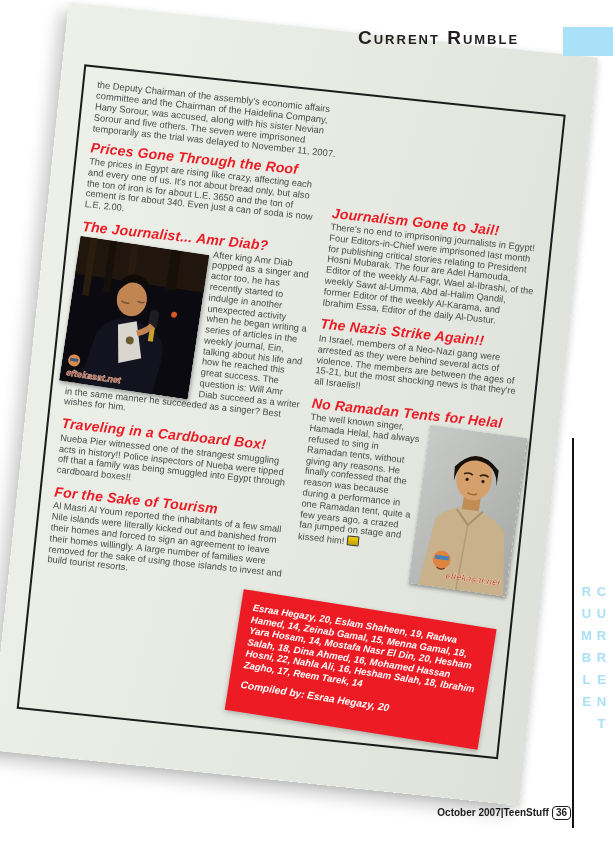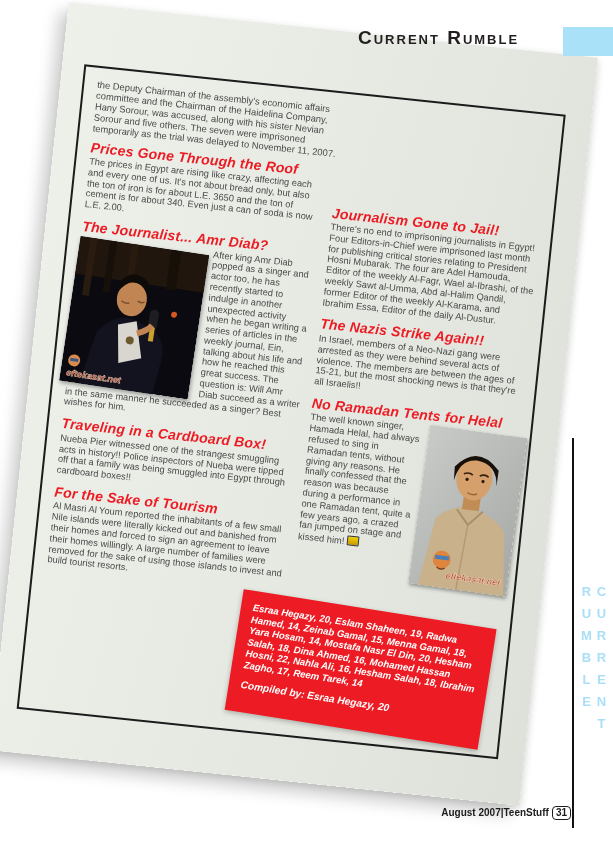--- a/index.html
+++ b/index.html
@@ -87,21 +87,21 @@
   .redbox .compiled{font-size:10.2px;margin:8px 0 0 0;}
 </style>
 </head>
 <body>
 
 <div class="masthead">Current Rumble</div>
 <div class="masthead-block"></div>
 <div class="side-rule"></div>
 <div class="side-vertical">CURRENT RUMBLE</div>
 <div class="footer">
-  <span>August 2007|TeenStuff</span><span class="page-num">31</span>
+  <span>October 2007|TeenStuff</span><span class="page-num">36</span>
 </div>
 
 <div class="paper">
   <div class="frame">
     <div class="content">
 
       <p class="intro">the Deputy Chairman of the assembly's economic affairs committee and the Chairman of the Haidelina Company, Hany Sorour, was accused, along with his sister Nevian Sorour and five others. The seven were imprisoned temporarily as the trial was delayed to November 11, 2007.</p>
 
       <div class="cols">
         <div class="col-l">

